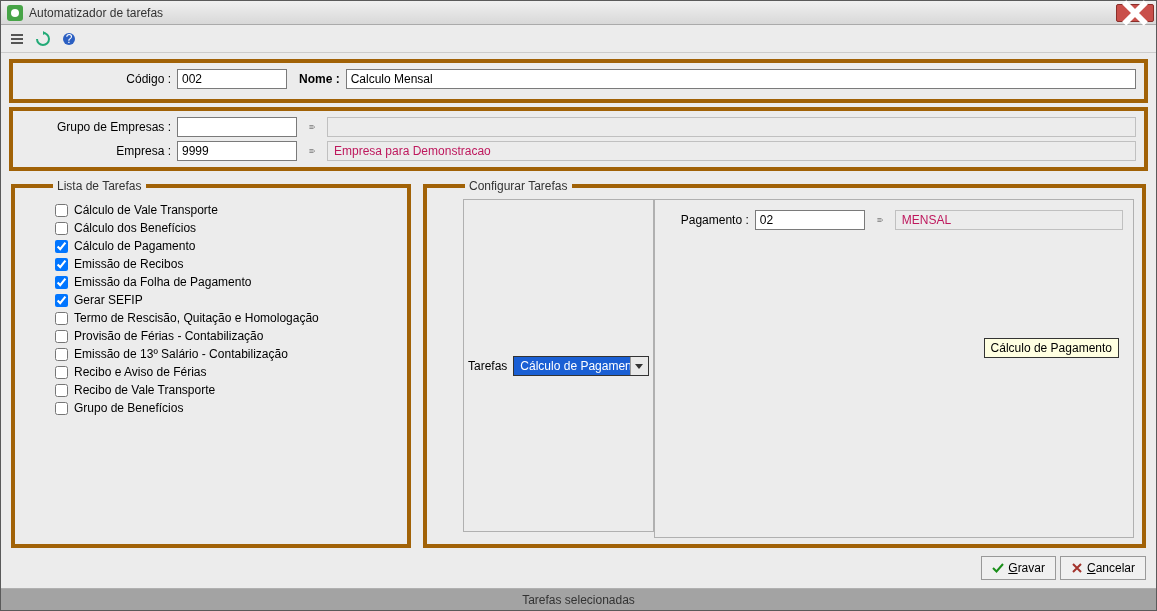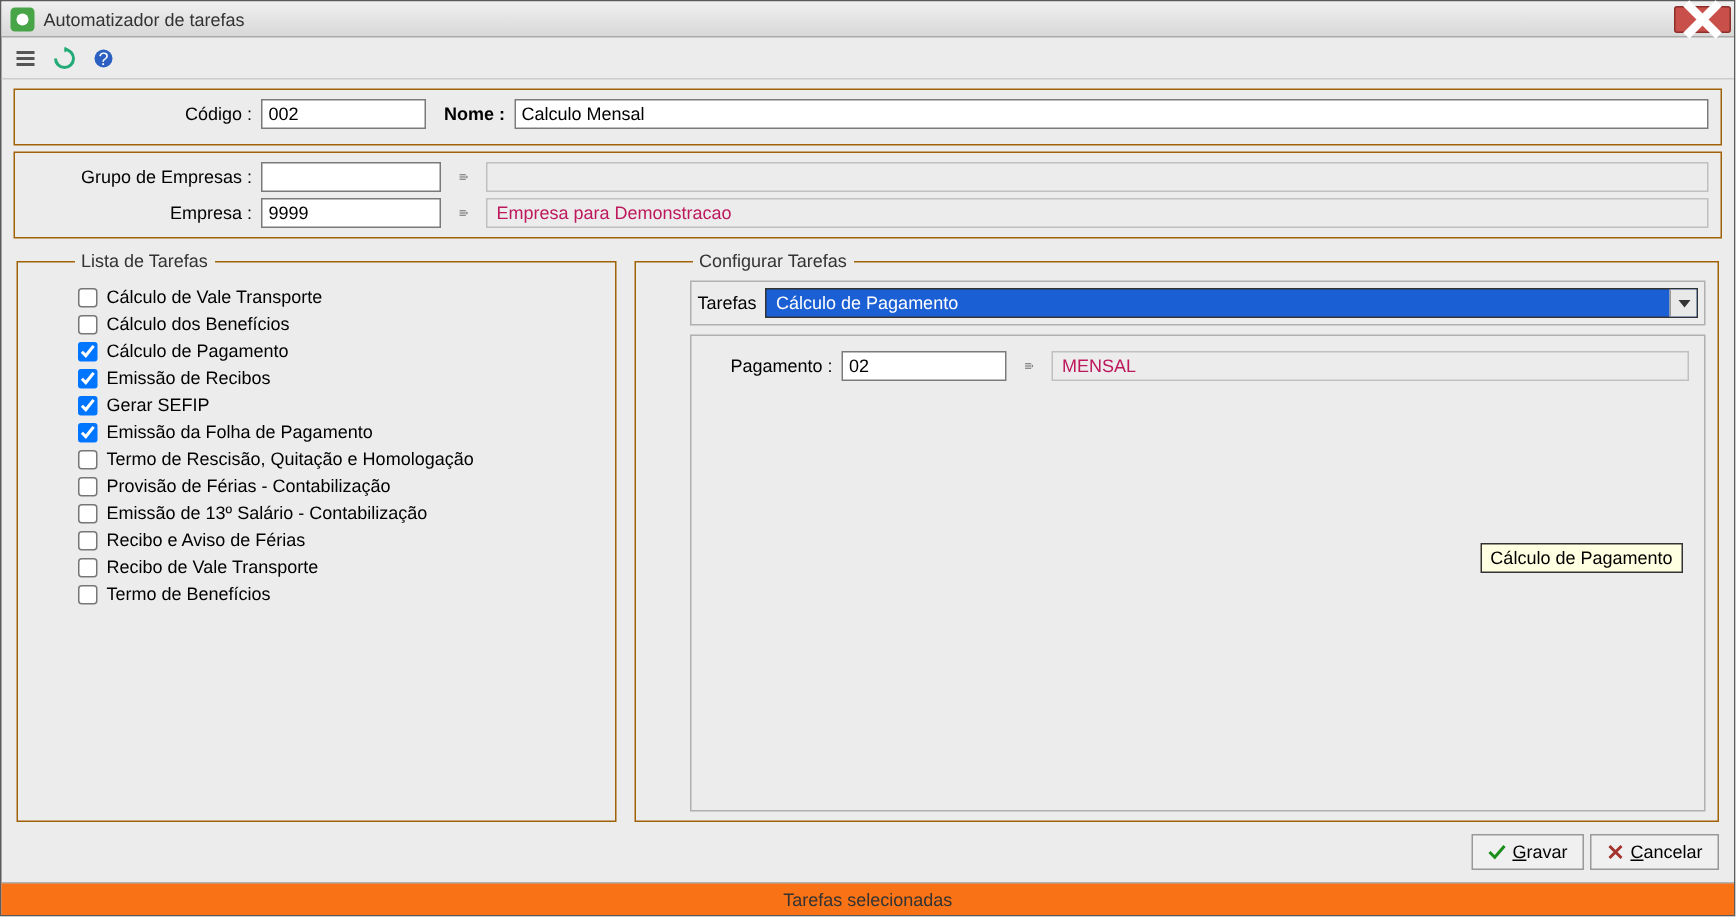--- a/index.html
+++ b/index.html
@@ -25,42 +25,42 @@
       font-size: 11px;
     }
     .toolbar {
       height: 28px; display: flex; align-items: center; padding: 0 6px;
       border-bottom: 1px solid #ccc; gap: 6px;
     }
     .tb-btn { width: 20px; height: 20px; display:flex; align-items:center; justify-content:center; }
     .tb-btn svg { width:16px; height:16px; }
     .content { flex:1; padding: 6px 8px 4px 8px; display:flex; flex-direction:column; gap:4px; min-height:0; }
     fieldset, .groupbox {
-      border: 1px solid #a16207; padding: 6px 8px; background: #ececec;
+      border: 4px solid #a16207; padding: 6px 8px; background: #ececec;
     }
     .row { display:flex; align-items:center; gap:6px; margin-bottom:4px; }
     .row label { text-align:right; }
     input[type="text"] {
       height: 20px; border: 1px solid #7a7a7a; background:#fff; padding: 1px 4px; font-size:12px;
     }
     .lookup-btn {
       width: 18px; height: 18px; display:flex; align-items:center; justify-content:center;
       border:none; background:transparent;
     }
     .desc-field {
       flex:1; height:20px; border:1px solid #c0c0c0; background:#ececec;
       display:flex; align-items:center; padding:0 6px; color:#be185d;
     }
     fieldset.legend {
       position: relative; margin-top:4px;padding-left:36px;
     }
     legend { font-size:12px; color:#333; padding:0 4px; margin-left:2px; }
     .dual { display:flex; gap:8px; flex:1; min-height:0; }
     .lista { flex:0 0 400px; display:flex; flex-direction:column; }
-    .config { flex:1; display:flex; flex-direction:column; }
+    .config { flex:1; display:flex; flex-direction:row; }
     .checklist { padding: 2px 4px; }
     .check-item { display:flex; align-items:center; gap:6px; margin:0; line-height:18px; }
     .check-item input { margin:0; }
     .tarefas-row {
       display:flex; align-items:center; gap:6px; border:1px solid #b0b0b0;
       padding:4px; margin-bottom:6px; background:#ececec;
     }
     .tarefas-select {
       flex:1; height:20px; border:1px solid #333; background:#1a5fd4; color:#fff;
       display:flex; align-items:center; padding:0 6px; position:relative;
@@ -76,21 +76,21 @@
       position:absolute; right:14px; top:138px;
       background:#ffffe1; border:1px solid #333; padding:2px 6px; font-size:12px; color:#000;
     }
     .btnbar { display:flex; justify-content:flex-end; gap:4px; padding:4px 2px; }
     .btn {
       display:flex; align-items:center; gap:4px; padding:2px 10px;
       border:1px solid #999; background:#f0f0f0; height:24px;
     }
     .btn svg { width:12px; height:12px; }
     .statusbar {
-      height:22px; border-top:1px solid #b0b0b0; background:#f97316;
+      height:22px; border-top:1px solid #b0b0b0; background:#a3a3a3;
       display:flex; align-items:center; justify-content:center; font-size:12px; color:#333;
     }
     .underline-first::first-letter { text-decoration: underline; }
   </style>
 </head>
 <body>
 
 <div class="window">
   <div class="titlebar">
     <div class="titlebar-icon">
@@ -184,27 +184,27 @@
             <div class="check-item">
               <input type="checkbox" checked="" style="">
               <span>Cálculo de Pagamento</span>
             </div>
             <div class="check-item">
               <input type="checkbox" checked="" style="">
               <span>Emissão de Recibos</span>
             </div>
             <div class="check-item">
               <input type="checkbox" checked="" style="">
+              <span>Emissão da Folha de Pagamento</span>
+            </div>
+            <div class="check-item">
+              <input type="checkbox" checked="" style="">
               <span>Gerar SEFIP</span>
             </div>
             <div class="check-item">
-              <input type="checkbox" checked="" style="">
-              <span>Emissão da Folha de Pagamento</span>
-            </div>
-            <div class="check-item">
               <input type="checkbox" style="">
               <span>Termo de Rescisão, Quitação e Homologação</span>
             </div>
             <div class="check-item">
               <input type="checkbox" style="">
               <span>Provisão de Férias - Contabilização</span>
             </div>
             <div class="check-item">
               <input type="checkbox" style="">
               <span>Emissão de 13º Salário - Contabilização</span>
@@ -212,21 +212,21 @@
             <div class="check-item">
               <input type="checkbox" style="">
               <span>Recibo e Aviso de Férias</span>
             </div>
             <div class="check-item">
               <input type="checkbox" style="">
               <span>Recibo de Vale Transporte</span>
             </div>
             <div class="check-item">
               <input type="checkbox" style="">
-              <span>Termo de Benefícios</span>
+              <span>Grupo de Benefícios</span>
             </div>
           </div>
       </fieldset>
 
       <fieldset class="legend config">
         <legend>Configurar Tarefas</legend>
 
         <div class="tarefas-row">
           <span>Tarefas</span>
           <div class="tarefas-select">

